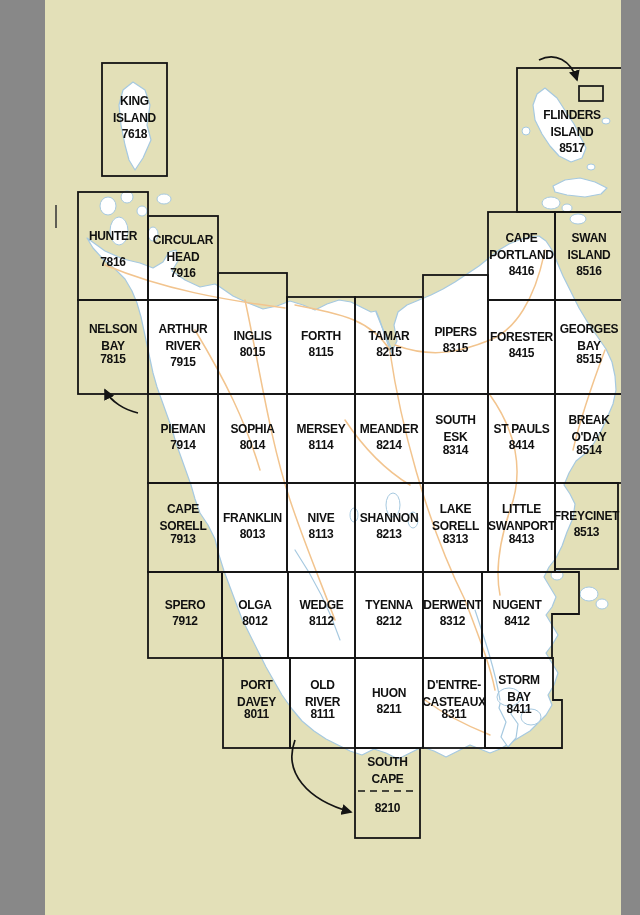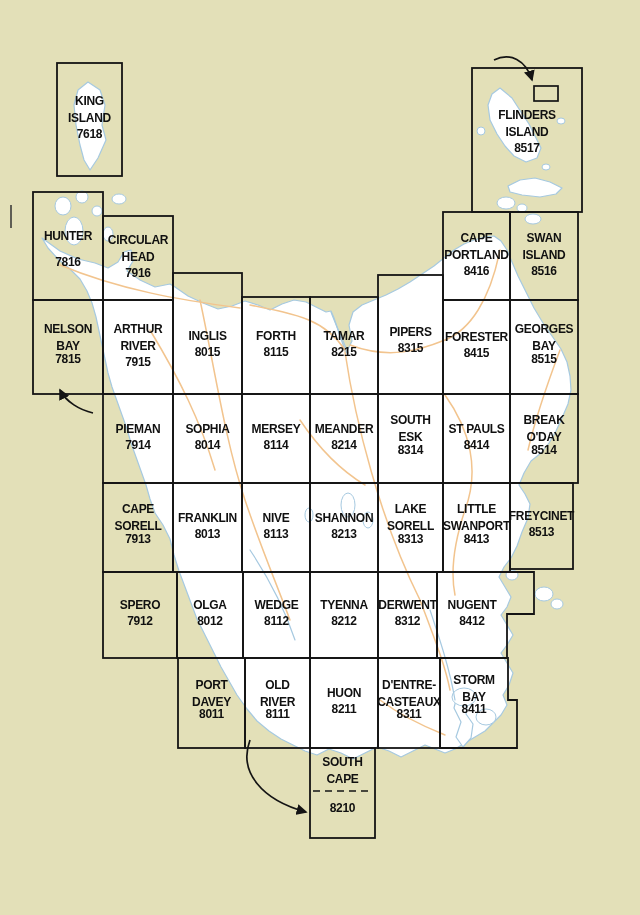--- a/index.html
+++ b/index.html
@@ -1,16 +1,16 @@
 <!DOCTYPE html>
 <html style="--sea: #e3e0b8; --undefined: #101010; --coast: #a6c9e0; --road: #f2c48e; --grid: #141414;"><head>
 <meta charset="utf-8">
 <style>
   html,body{margin:0;padding:0;background:#888;}
-  #stage{position:relative;width:640px;height:915px;overflow:hidden;background:var(--sea,#e3e0b8);}
+  #stage{position:relative;width:576px;height:915px;overflow:hidden;background:var(--sea,#e3e0b8);margin-left:45px;}
   svg{position:absolute;left:0;top:0;}
   .land{fill:#ffffff;stroke:var(--coast,#a6c9e0);stroke-width:1.2;stroke-linejoin:round;}
   .islet{fill:#ffffff;stroke:var(--coast,#a6c9e0);stroke-width:1;}
   .road{fill:none;stroke:var(--road,#f2c48e);stroke-width:1.5;stroke-linecap:round;}
   .river{fill:none;stroke:var(--coast,#a6c9e0);stroke-width:1.2;stroke-linecap:round;}
   .lake{fill:#ffffff;stroke:var(--coast,#a6c9e0);stroke-width:1;}
   #grid-boxes rect,#grid-boxes path{fill:none;stroke:var(--grid,#141414);stroke-width:1.8;}
   .dash{stroke:var(--grid,#141414);stroke-width:1.6;stroke-dasharray:7 5;}
   .lbl{font-family:"Liberation Sans",sans-serif;font-weight:bold;font-size:12px;
        letter-spacing:-0.3px;fill:#101010;text-anchor:middle;}

